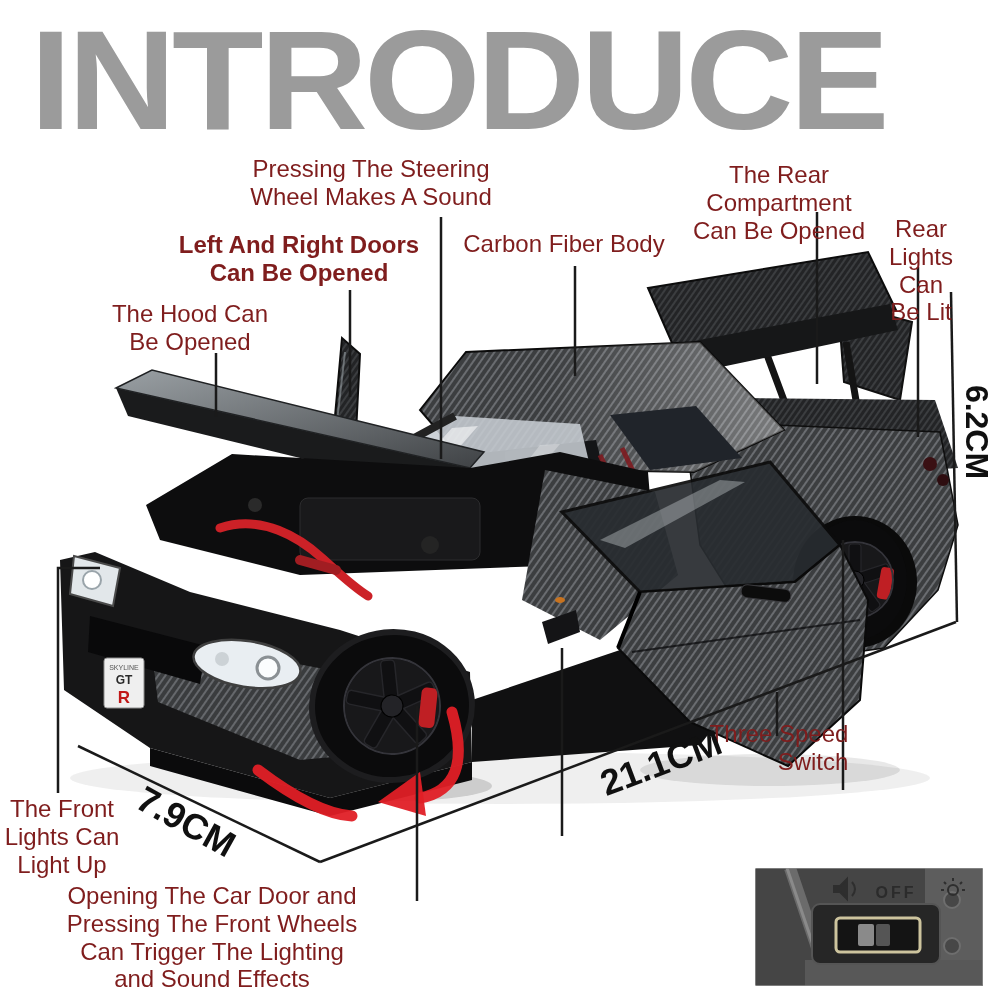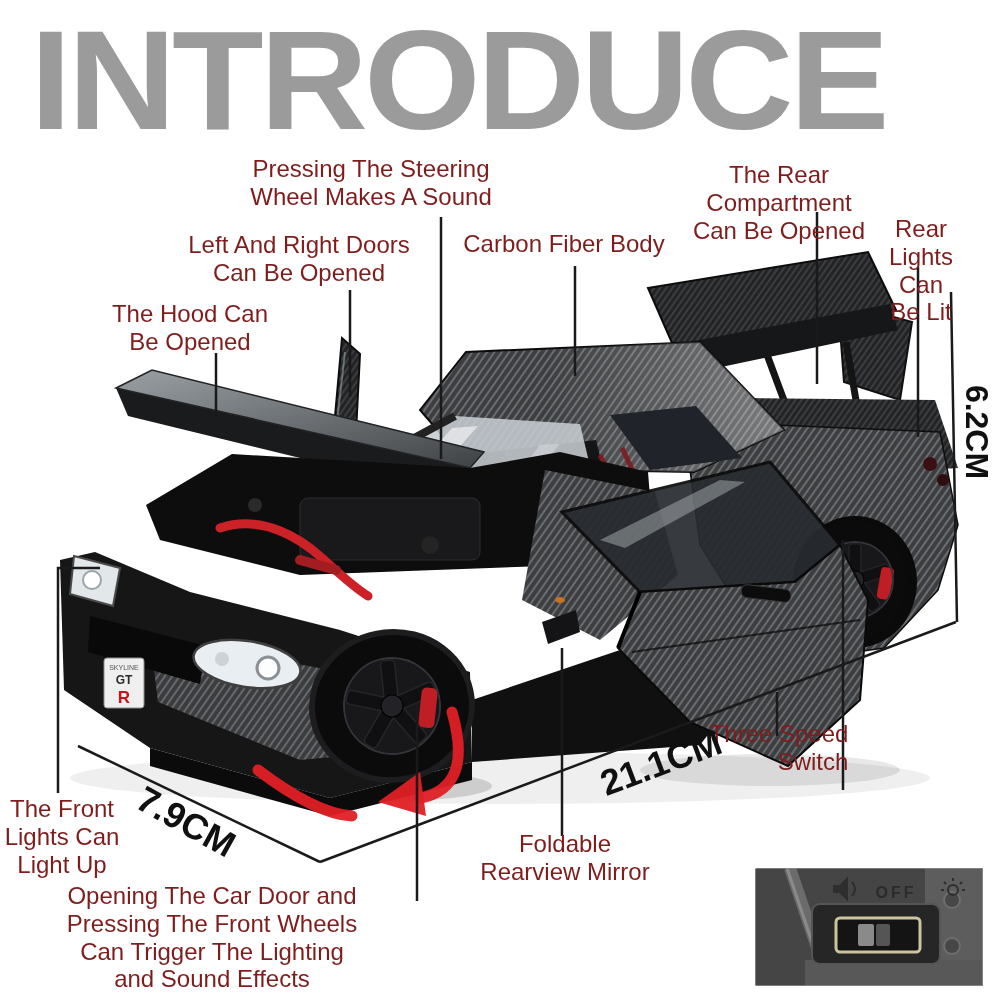--- a/index.html
+++ b/index.html
@@ -228,34 +228,32 @@
 
   <div class="title">INTRODUCE</div>
 
 
   <div class="ann" style="left:371px;top:155px;">Pressing The Steering
 Wheel Makes A Sound</div>
   <div class="ann" style="left:779px;top:161px;">The Rear Compartment
 Can Be Opened</div>
   <div class="ann" style="left:921px;top:215px;">Rear Lights
 Can Be Lit</div>
-  <div class="ann" style="left:299px;top:231px;">Left And Right Doors
+  <div class="ann" style="left:299px;top:231px;font-weight:bold;">Left And Right Doors
 Can Be Opened</div>
   <div class="ann" style="left:564px;top:230px;">Carbon Fiber Body</div>
   <div class="ann" style="left:190px;top:300px;">The Hood Can
 Be Opened</div>
   <div class="ann" style="left:62px;top:795px;">The Front
 Lights Can
 Light Up</div>
   <div class="ann" style="left:212px;top:882px;">Opening The Car Door and
 Pressing The Front Wheels
 Can Trigger The Lighting
 and Sound Effects</div>
-  <div class="ann" style="left:565px;top:830px;">Foldable
-Rearview Mirror</div>
   <div class="ann" style="left:779px;top:720px;text-align:right;">Three Speed
 Switch</div>
 
   <div class="dim dim-height">6.2CM</div>
   <div class="dim dim-length">21.1CM</div>
   <div class="dim dim-width">7.9CM</div>
 
 </div>
 
 </body></html>

